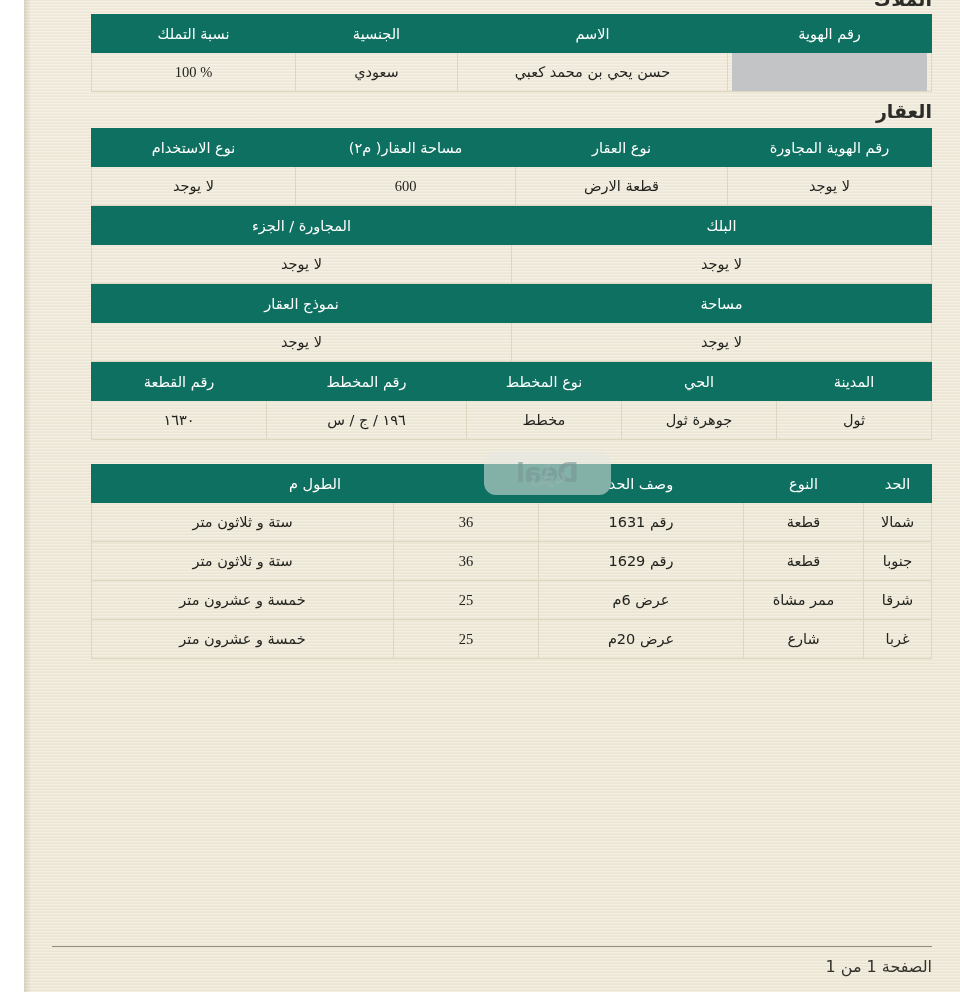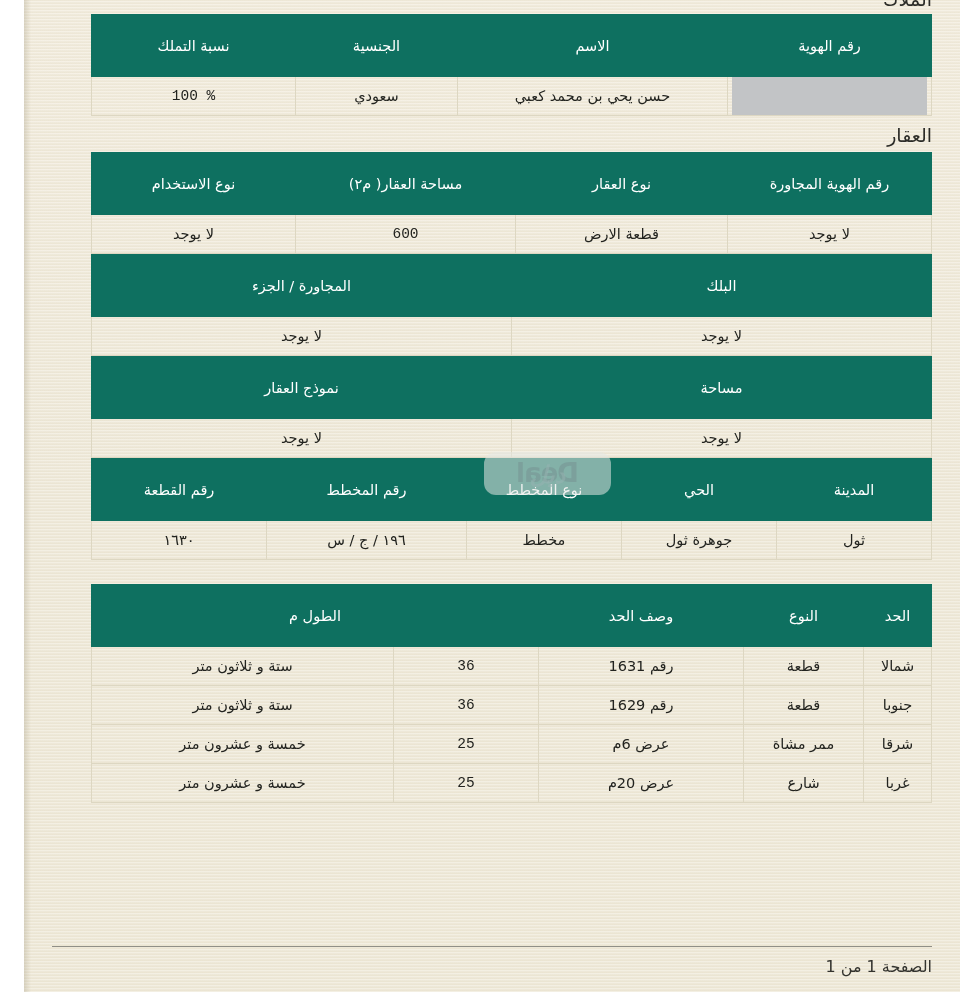--- a/index.html
+++ b/index.html
@@ -43,21 +43,21 @@
     position: absolute;
     top: 0;
     right: 28px;
     width: 840px;
   }
 
   
   .section-title {
     font-family: "DejaVu Sans", "Liberation Sans", sans-serif;
     font-size: 19px;
-    font-weight: 400;
+    font-weight: 700;
     color: #2c2c28;
     text-align: right;
     letter-spacing: 0px;
   }
   .section-title.owners {
     margin: 0;
     height: 14px;
     line-height: 14px;
     overflow: hidden;
     position: relative;
@@ -77,34 +77,34 @@
   }
   table.doc th {
     background: #0e7060;
     color: #ffffff;
     font-size: 14.5px;
     font-weight: 500;
     height: 37px;
     text-align: center;
     vertical-align: middle;
     border: 1px solid #0e7060;
-    padding: 12px 4px;
+    padding: 0 4px;
   }
   table.doc td {
     background: transparent;
     color: #22231f;
     font-size: 14.5px;
     height: 38px;
     text-align: center;
     vertical-align: middle;
     border: 1px solid #ddd7c2;
     padding: 0 4px;
   }
   .num {
-    font-family: Liberation Mono, monospace;
+    font-family: Liberation Serif, serif;
     font-size: 15px;
   }
   .redacted {
     display: block;
     width: 100%;
     height: 38px;
     background: #c2c4c6;
   }
   td.redact-cell {
     padding: 0;

